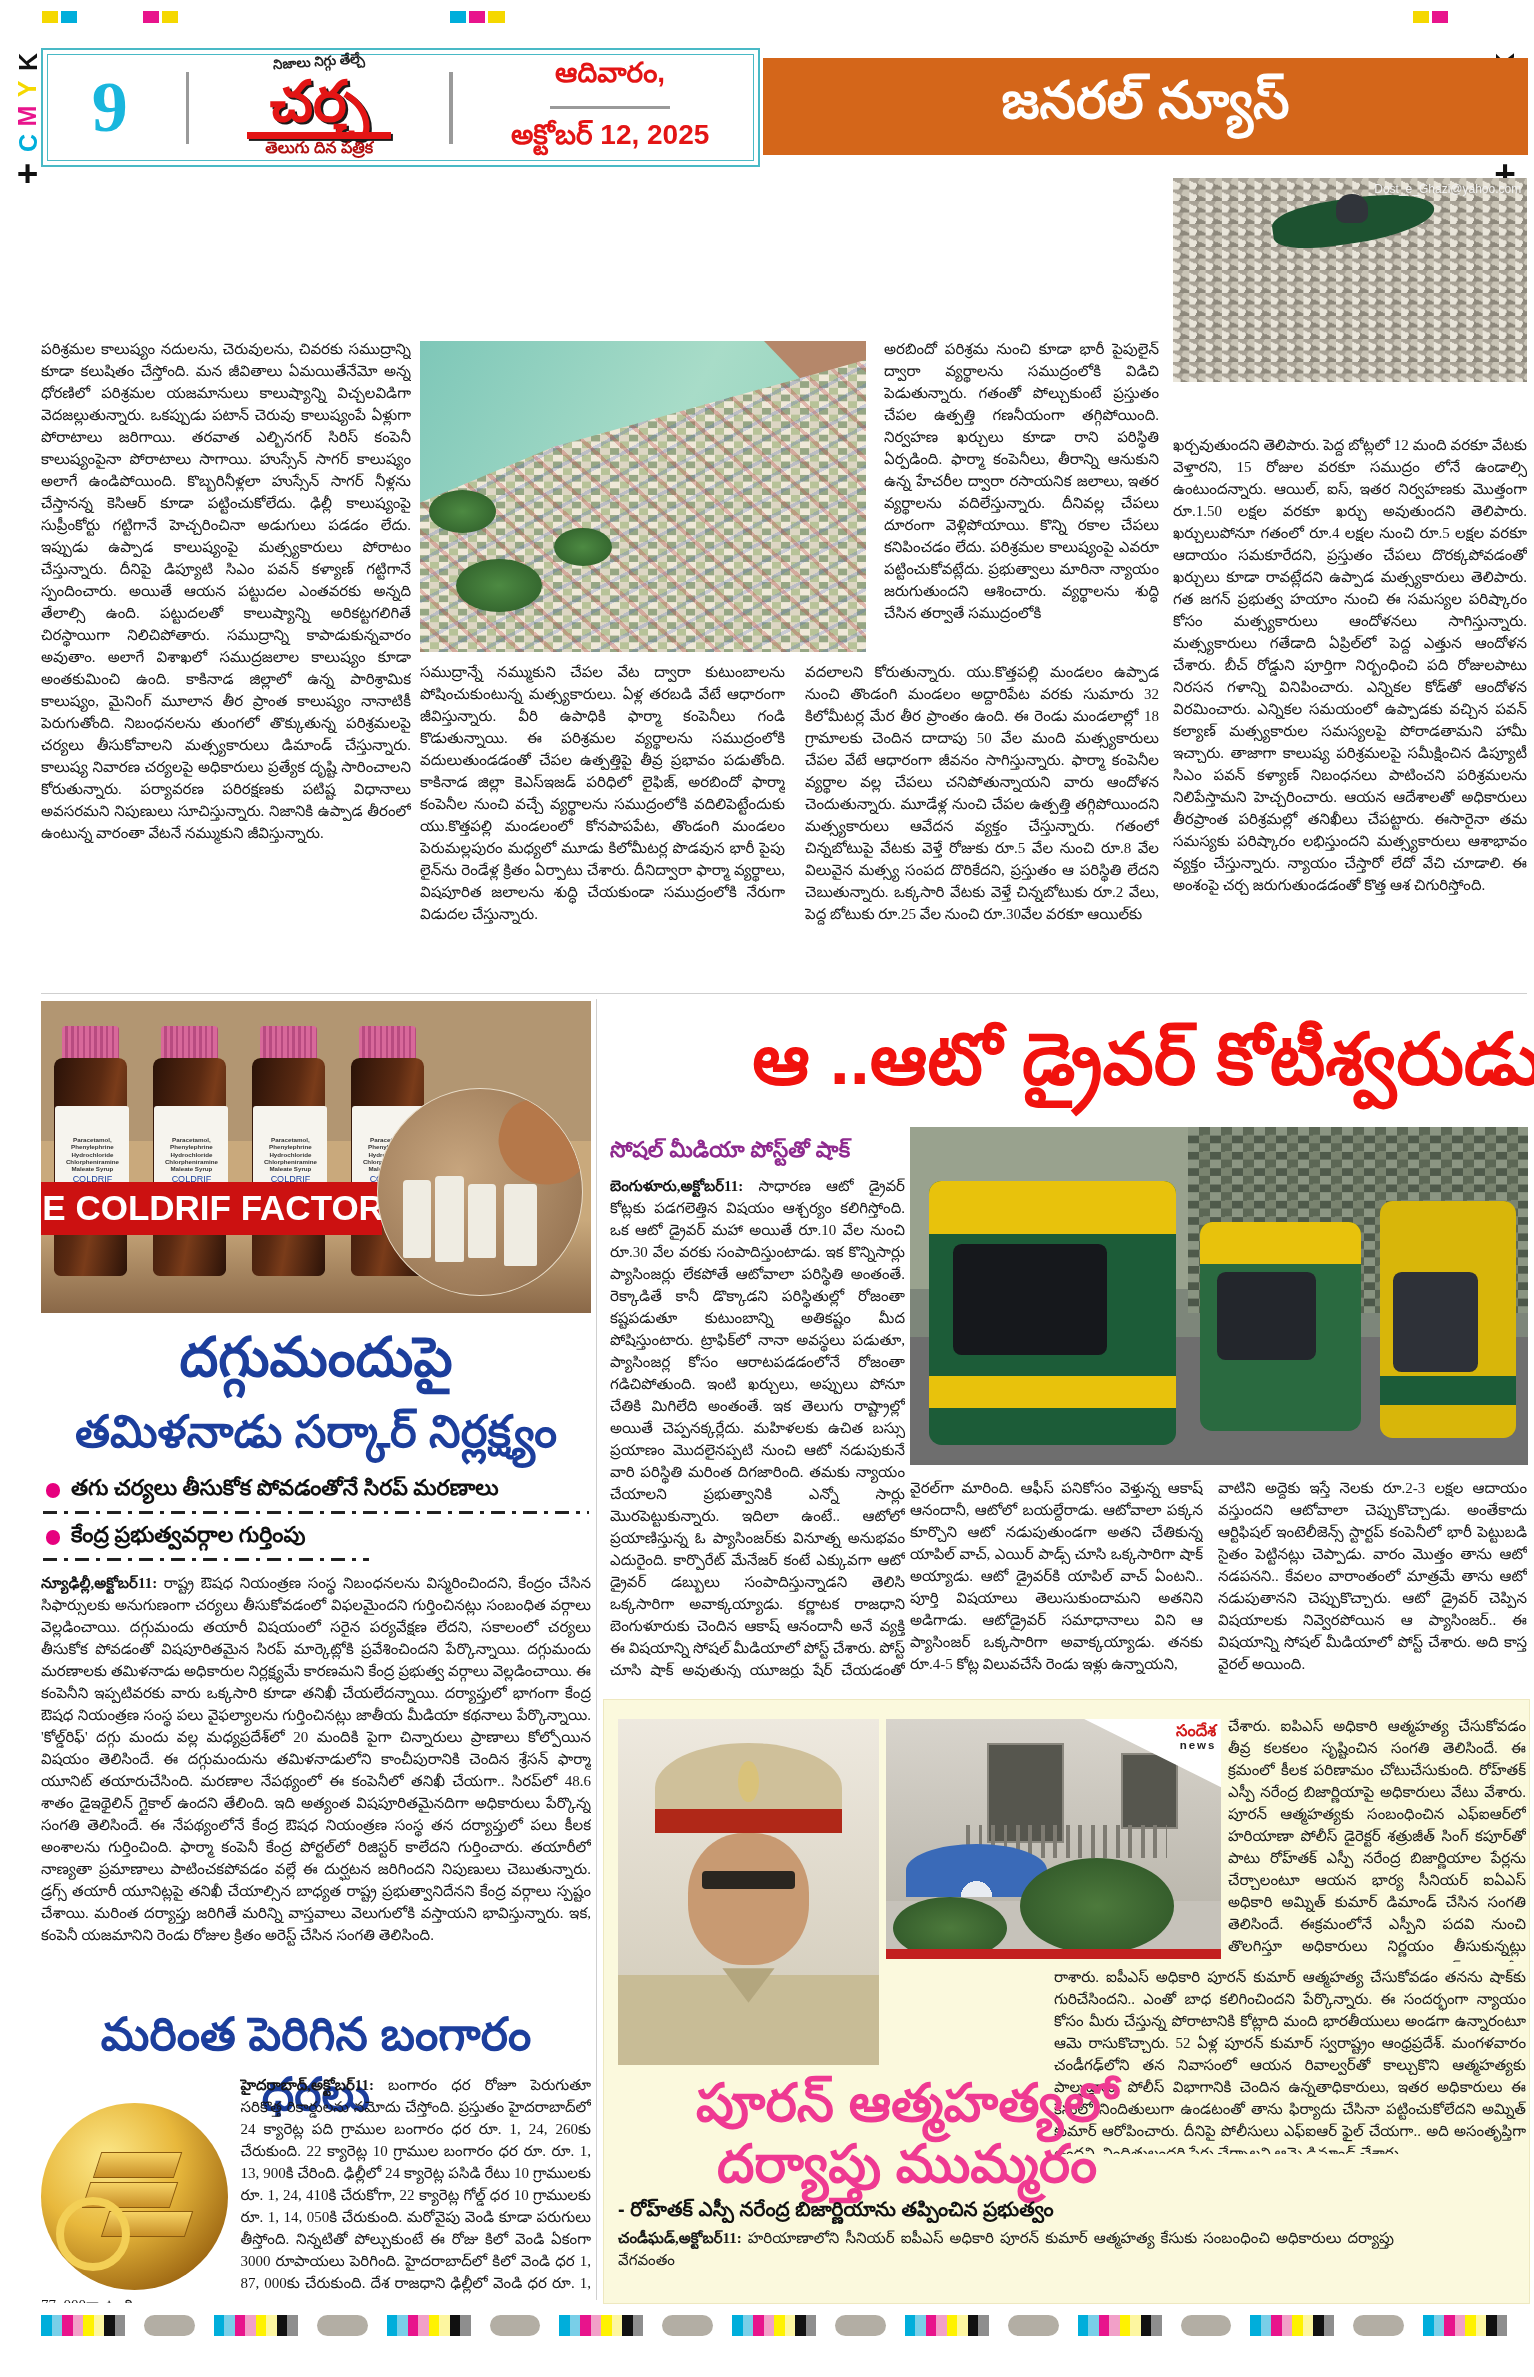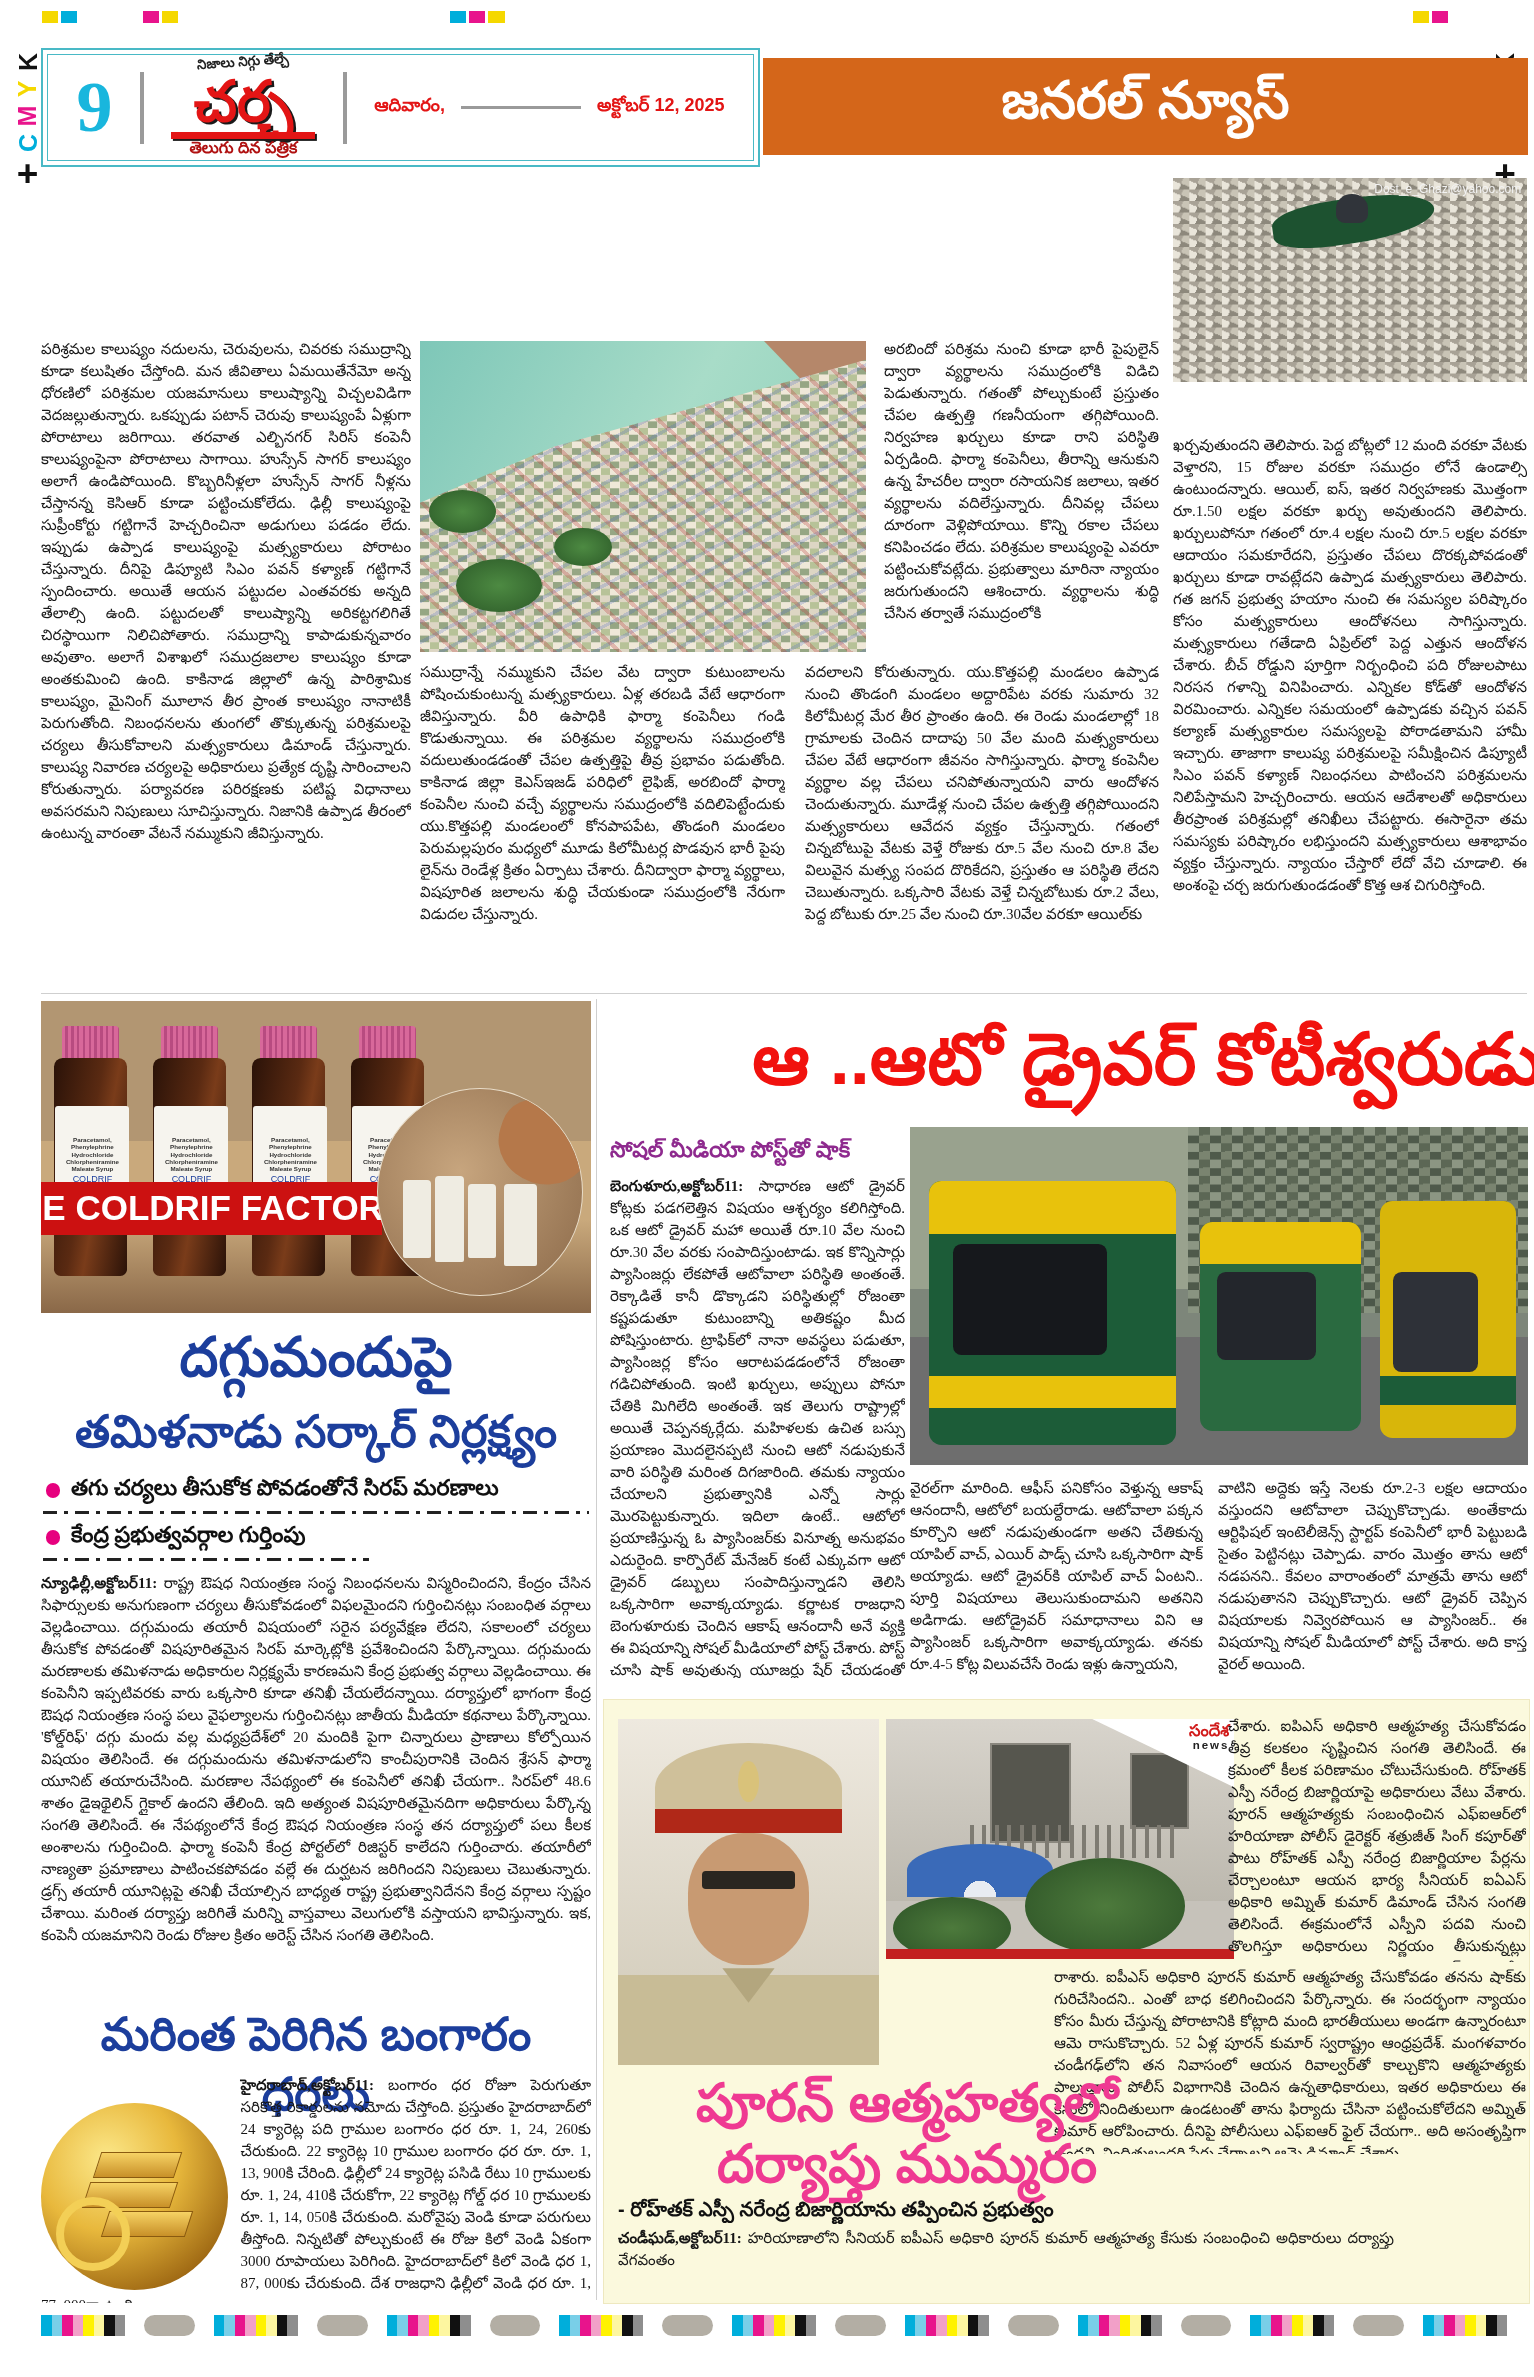--- a/index.html
+++ b/index.html
@@ -24,21 +24,21 @@
   #masthead{border:2.4px solid #49b9c6;background:#fff;}
   #masthead-inner{position:absolute;inset:4.3px;border:1.4px solid #49b9c6;
                   display:flex;align-items:center;justify-content:space-around;padding:0 14.4px;}
   #page-number{font-family:"Liberation Serif",serif;color:#19b6dd;font-size:72px;font-weight:bold;}
   .mast-divider{width:3.8px;height:72px;background:#9a9a9a;}
   #logo-block{display:flex;flex-direction:column;align-items:center;}
   #logo-tagline{font-size:13.4px;color:#222;transform:rotate(-4deg);font-weight:bold;}
   #logo-text{font-size:57px;font-weight:bold;color:#e31515;text-shadow:2.4px 2.4px 0 #1a1a1a;line-height:58px;}
   #logo-underline{width:144px;height:6.7px;background:#e31515;box-shadow:1.9px 1.9px 0 #1a1a1a;margin-top:1.9px;}
   #logo-sub{font-size:16px;color:#b01010;font-weight:bold;margin-top:0;}
-  #date-block{display:flex;flex-direction:row;align-items:center;gap:16px;color:#e31515;font-weight:bold;font-size:18px;}
+  #date-block{display:flex;flex-direction:column;align-items:center;gap:10px;color:#e31515;font-weight:bold;font-size:28px;}
   #date-rule{width:120px;height:3.8px;background:#9a9a9a;}
   #section-banner{background:#d4661a;display:flex;align-items:center;justify-content:center;}
   #section-banner span{color:#fff;font-weight:bold;font-size:52px;}
   
   #lead-band{background:#8b1a8b;display:flex;align-items:center;justify-content:flex-start;padding-left:19px;}
   #lead-band span{color:#fff;font-weight:bold;font-size:71px;white-space:nowrap;}
   .blue-head{color:#1c3e9c;font-weight:bold;text-align:center;}
   #auto-headline{color:#f1120e;font-weight:bold;font-size:72px;text-align:center;line-height:115px;white-space:nowrap;}
   .purple-subhead{color:#8e2a8e;font-weight:bold;font-size:22px;}
   .pink-head{color:#ef3a92;font-weight:bold;text-align:center;}
@@ -94,21 +94,21 @@
   #gold-circle .bar{position:absolute;background:linear-gradient(#f6d264,#c89028);border:1.4px solid #8a5a10;transform:skewX(-18deg);}
   #gold-circle .ring{position:absolute;width:58px;height:58px;border-radius:50%;border:8.6px solid #f3cf56;left:8%;bottom:10%;}
   #photo-officer{background:linear-gradient(#eee9df,#cfc8b6);}
   #photo-officer .cap{position:absolute;left:14%;top:7%;width:72%;height:26%;background:#cfc09a;border-radius:50% 50% 30% 30%;}
   #photo-officer .capband{position:absolute;left:14%;top:26%;width:72%;height:7%;background:#b02818;}
   #photo-officer .badge{position:absolute;left:46%;top:12%;width:8%;height:12%;background:#d9c27a;border-radius:50%;}
   #photo-officer .face{position:absolute;left:27%;top:33%;width:46%;height:38%;background:#c89a72;border-radius:46%;}
   #photo-officer .glasses{position:absolute;left:32%;top:44%;width:36%;height:5%;background:#2a2620;border-radius:3.8px;}
   #photo-officer .shirt{position:absolute;left:0;bottom:0;width:100%;height:26%;background:#c8bc96;}
   #photo-officer .collar{position:absolute;left:40%;bottom:18%;width:20%;height:10%;background:#b3a67e;clip-path:polygon(0 0,50% 100%,100% 0);}
-  #photo-house{background:#c6c2ba;padding-left:13px;}
+  #photo-house{background:#c6c2ba;}
   #photo-house .wall{position:absolute;inset:0 0 24% 0;background:linear-gradient(#d8d4cc,#bcb8ae);}
   #photo-house .win{position:absolute;background:#56564e;border:2.9px solid #8a877e;}
   #photo-house .rail{position:absolute;background:repeating-linear-gradient(90deg,#7e7b72 0 3.8px,transparent 3.8px 12.5px);}
   #photo-house .bush{position:absolute;background:radial-gradient(#4d7a3c,#2c5226);border-radius:50%;}
   #photo-house .umbrella{position:absolute;left:6%;bottom:26%;width:42%;height:22%;background:
       radial-gradient(circle at 50% 100%,#e8ecf2 0 18%,transparent 18%),#3a6ab8;border-radius:50% 50% 0 0;}
   #photo-house .redstrip{position:absolute;left:0;bottom:0;width:100%;height:4%;background:#c32020;}
   #house-badge{position:absolute;right:0;top:0;width:38%;height:26%;background:#fff;
       clip-path:polygon(100% 0,100% 100%,0 0);display:flex;flex-direction:column;align-items:flex-end;padding:2.9px 4.8px;}
   #house-badge .b1{color:#d11a1a;font-weight:bold;font-size:16.3px;line-height:17px;}

